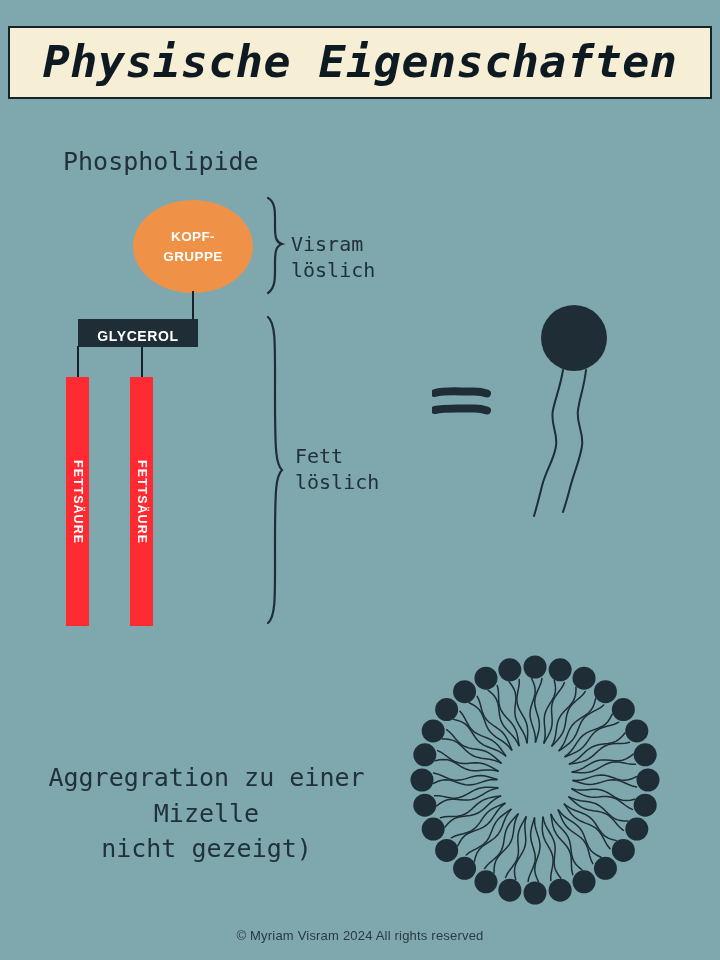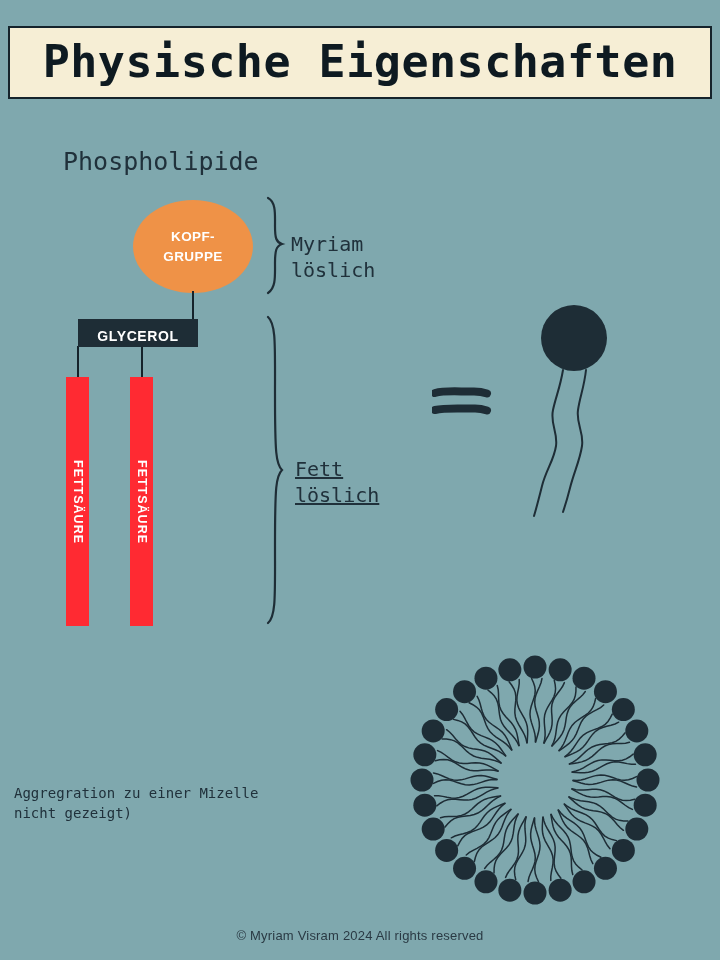--- a/index.html
+++ b/index.html
@@ -27,20 +27,21 @@
     left: 8px;
     top: 26px;
     width: 704px;
     height: 73px;
     box-sizing: border-box;
     background: #F6EED5;
     border: 2px solid #15232B;
     display: flex;
     align-items: center;
     justify-content: center;
+    font-style: italic;
   }
   #title-text {
     font-family: "DejaVu Sans Mono", monospace;
     font-size: 45px;
     font-weight: bold;
     color: #0E1A21;
     letter-spacing: 0.5px;
     white-space: nowrap;
     line-height: 1;
     margin-top: -2px;
@@ -160,21 +161,21 @@
 
   .solubility-label {
     position: absolute;
     font-family: "DejaVu Sans Mono", monospace;
     font-size: 20px;
     color: #20313B;
     line-height: 1.28;
     white-space: nowrap;
   }
   #label-water { left: 291px; top: 232px; }
-  #label-fat   { left: 295px; top: 457px; text-decoration: underline; }
+  #label-fat   { left: 295px; top: 444px; }
 
   
   #equals-sign {
     position: absolute;
     left: 432px;
     top: 385px;
     width: 60px;
     height: 34px;
   }
 
@@ -193,26 +194,27 @@
     left: 405px;
     top: 650px;
     width: 260px;
     height: 260px;
   }
 
   
   #aggregation-caption {
     position: absolute;
     left: 14px;
-    top: 784px;
+    top: 760px;
     width: 385px;
     font-family: "DejaVu Sans Mono", monospace;
-    font-size: 14px;
+    font-size: 25px;
     color: #20313B;
     line-height: 1.42;
+    text-align: center;
   }
   #aggregation-caption .cap-line-1 { display: block; }
   #aggregation-caption .cap-line-2 { display: block; }
   #aggregation-caption .cap-line-3 { display: block; }
 
   
   #footer-credit {
     position: absolute;
     left: 0;
     top: 928px;
@@ -252,21 +254,21 @@
     <span class="fatty-label">FETTSÄURE</span>
   </div>
   <div class="fatty-bar" id="fatty-bar-2">
     <span class="fatty-label">FETTSÄURE</span>
   </div>
 
   <svg class="brace-svg" id="brace-water" width="24" height="100" viewBox="0 0 24 100">
     <path d="M6,2 C14,6 13,18 13,30 C13,42 14,46 20,48 C14,50 13,55 13,67 C13,80 14,92 6,97" fill="none" stroke="#1E2D36" stroke-width="2.2" stroke-linecap="round"></path>
   </svg>
   <div class="solubility-label" id="label-water">
-    <div>Myriam</div>
+    <div>Visram</div>
     <div>löslich</div>
   </div>
 
   <svg class="brace-svg" id="brace-fat" width="24" height="312" viewBox="0 0 24 312">
     <path d="M6,3 C14,10 13,30 13,80 C13,140 14,150 20,156 C14,162 13,172 13,232 C13,282 14,302 6,309" fill="none" stroke="#1E2D36" stroke-width="2.2" stroke-linecap="round"></path>
   </svg>
   <div class="solubility-label" id="label-fat">
     <div>Fett</div>
     <div>löslich</div>
   </div>

